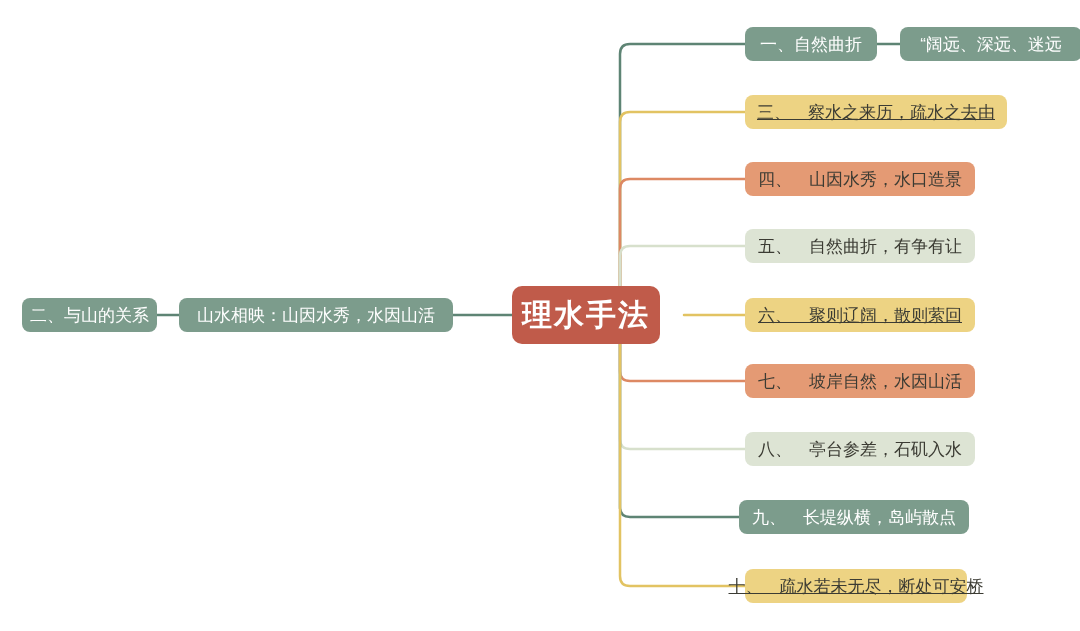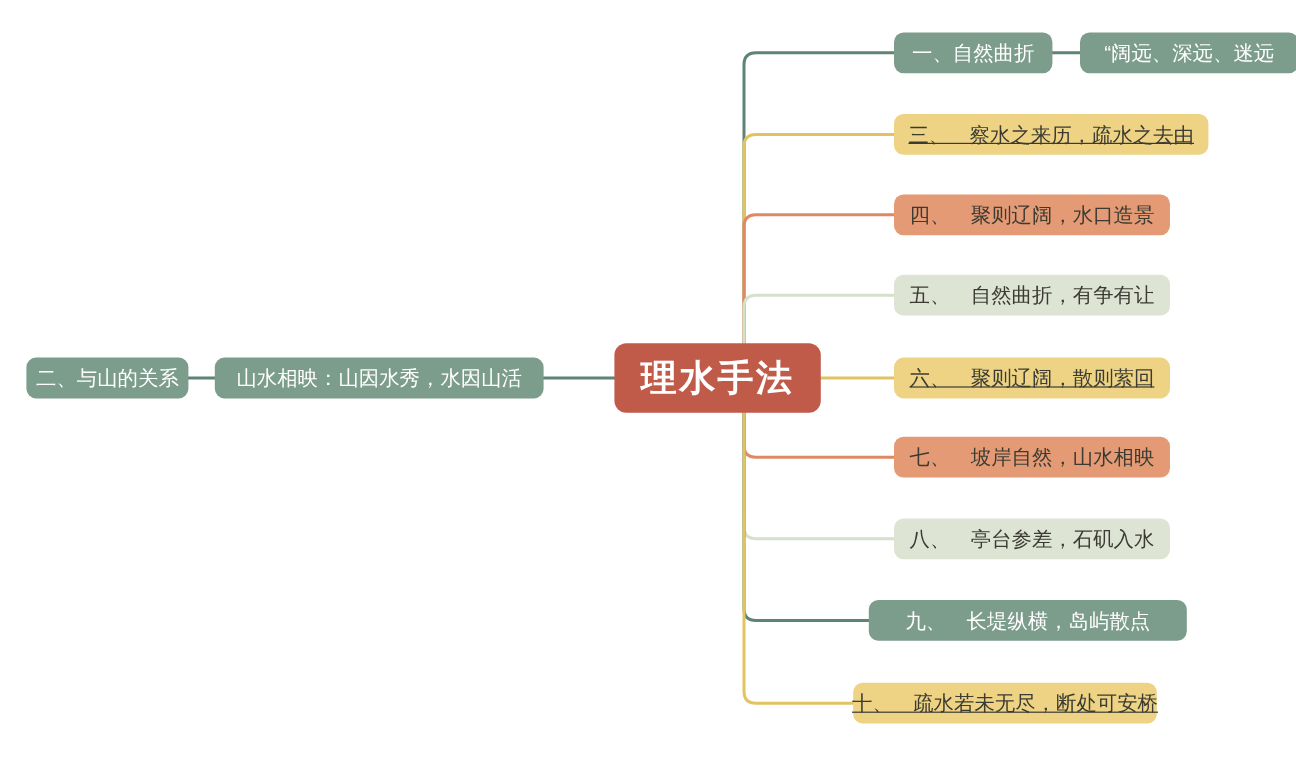--- a/index.html
+++ b/index.html
@@ -43,21 +43,21 @@
     cursor: pointer;
   }
   .fill-teal   { background: var(--teal-fill);   color: var(--light-text); }
   .fill-yellow { background: var(--yellow-fill); color: var(--dark-text); text-decoration: underline; }
   .fill-orange { background: var(--orange-fill); color: var(--dark-text); }
   .fill-sage   { background: var(--sage-fill);   color: var(--dark-text); }
 
   .center-node {
     position: absolute;
     left: 512px; top: 286px;
-    width: 172px; height: 58px;
+    width: 148px; height: 58px;
     display: flex;
     align-items: center;
     justify-content: center;
     background: var(--center-fill);
     color: var(--light-text);
     font-size: 30px;
     font-weight: bold;
     letter-spacing: 2px;
     border-radius: 10px;
     white-space: nowrap;
@@ -66,22 +66,22 @@
 
   
   .n1  { left: 745px; top: 27px;  width: 132px; }
   .n1c { left: 900px; top: 27px;  width: 182px; }
   .n3  { left: 745px; top: 95px;  width: 262px; }
   .n4  { left: 745px; top: 162px; width: 230px; }
   .n5  { left: 745px; top: 229px; width: 230px; }
   .n6  { left: 745px; top: 298px; width: 230px; }
   .n7  { left: 745px; top: 364px; width: 230px; }
   .n8  { left: 745px; top: 432px; width: 230px; }
-  .n9  { left: 724px; top: 500px; width: 265px; }
-  .n10 { left: 711px; top: 569px; width: 253px; }
+  .n9  { left: 739px; top: 500px; width: 230px; }
+  .n10 { left: 745px; top: 569px; width: 222px; }
 
   
   .n2  { left: 22px;  top: 298px; width: 135px; }
   .n2c { left: 179px; top: 298px; width: 274px; }
 </style>
 </head>
 <body>
 
 <div class="canvas">
 
@@ -106,21 +106,21 @@
   </svg>
 
   <div class="center-node">理水手法</div>
 
   <div class="node fill-teal n2">二、与山的关系</div>
   <div class="node fill-teal n2c">山水相映：山因水秀，水因山活</div>
 
   <div class="node fill-teal n1">一、自然曲折</div>
   <div class="node fill-teal n1c">“阔远、深远、迷远</div>
   <div class="node fill-yellow n3">三、　察水之来历，疏水之去由</div>
-  <div class="node fill-orange n4">四、　聚则辽阔，水口造景</div>
+  <div class="node fill-orange n4">四、　山因水秀，水口造景</div>
   <div class="node fill-sage n5">五、　自然曲折，有争有让</div>
   <div class="node fill-yellow n6">六、　聚则辽阔，散则萦回</div>
-  <div class="node fill-orange n7">七、　坡岸自然，山水相映</div>
+  <div class="node fill-orange n7">七、　坡岸自然，水因山活</div>
   <div class="node fill-sage n8">八、　亭台参差，石矶入水</div>
   <div class="node fill-teal n9">九、　长堤纵横，岛屿散点</div>
   <div class="node fill-yellow n10">十、　疏水若未无尽，断处可安桥</div>
 
 </div>
 
 </body></html>

